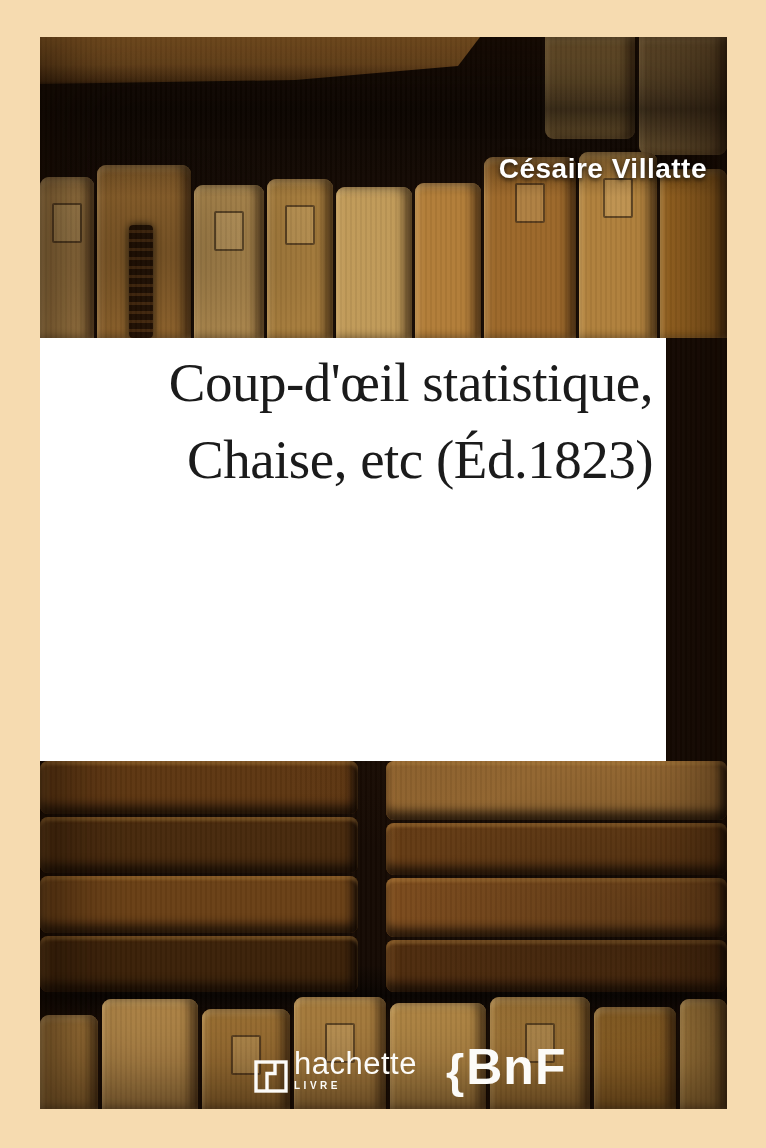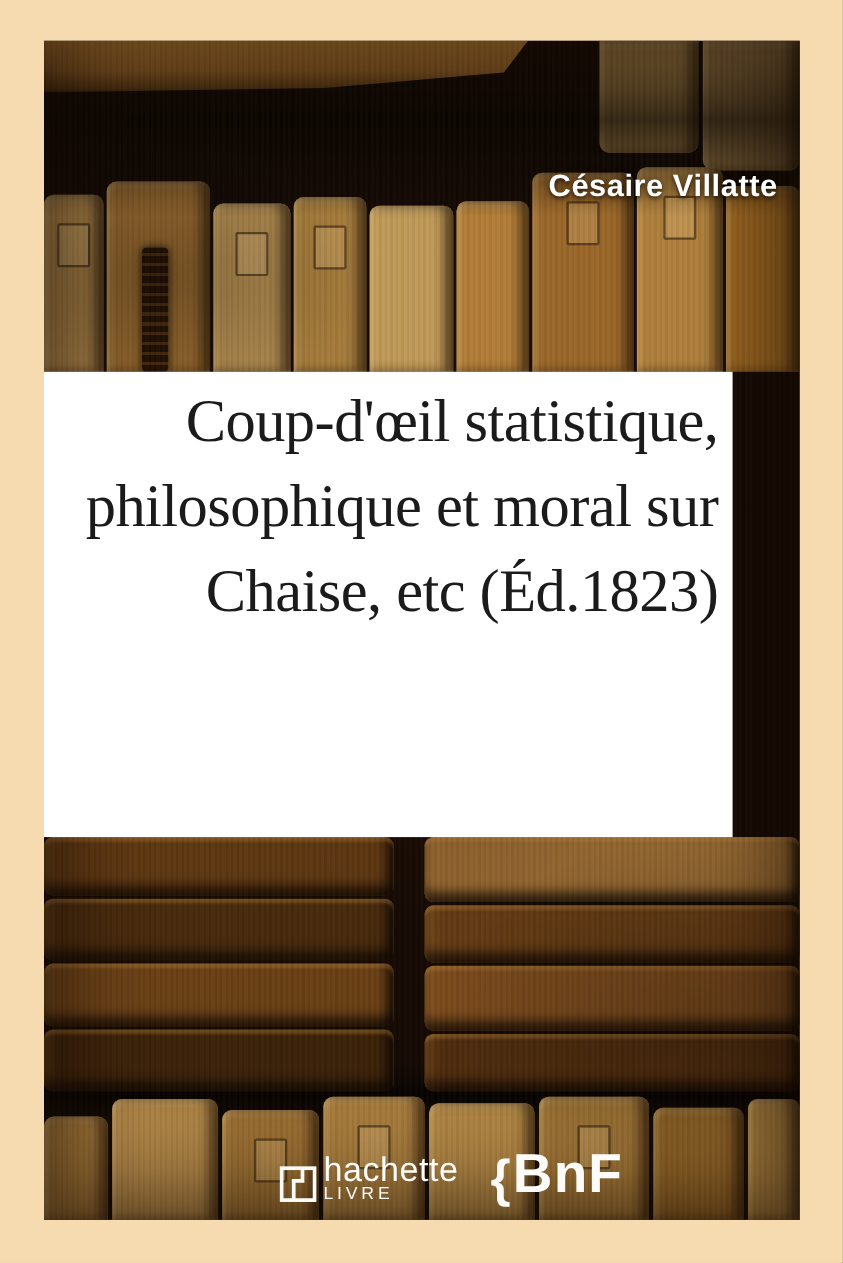--- a/index.html
+++ b/index.html
@@ -50,21 +50,21 @@
   .band{position:absolute;left:40px;top:338px;width:626px;height:423px;background:#ffffff;z-index:5;
         box-sizing:border-box;padding:6px 13px 0 0;text-align:right;}
   .title-line{font-family:"Liberation Serif","DejaVu Serif",serif;font-size:55px;line-height:77px;
         color:#1b1b1b;letter-spacing:-.5px;white-space:nowrap;}
 
   
   .logos{position:absolute;left:214px;top:1010px;z-index:6;display:flex;align-items:flex-end;color:#fcfbf8;}
   .h-icon{margin-top:6px;}
   .h-text{margin-left:6px;}
   .h-word{font-size:31px;line-height:28px;font-weight:400;letter-spacing:.5px;}
-  .h-sub{font-size:16px;line-height:14px;letter-spacing:3.5px;margin-top:1px;}
+  .h-sub{font-size:10px;line-height:14px;letter-spacing:3.5px;margin-top:1px;font-weight:bold;}
   .bnf{margin-left:29px;display:flex;align-items:flex-start;font-weight:700;}
   .brace{font-size:47px;line-height:44px;margin-top:2px;}
   .bnf-word{font-size:50px;line-height:40px;margin-left:2px;letter-spacing:1px;}
 </style>
 </head>
 <body>
 
 <div class="page">
 
   <div class="photo">
@@ -142,17 +142,16 @@
       </div>
       <div class="bnf">
         <span class="brace">{</span>
         <span class="bnf-word">BnF</span>
       </div>
     </div>
   </div>
 
   <div class="band">
     <div class="title-line">Coup-d'œil statistique,</div>
-    <div class="title-line">philosophique et moral sur</div>
     <div class="title-line">Chaise, etc (Éd.1823)</div>
   </div>
 
 </div>
 
 </body></html>

